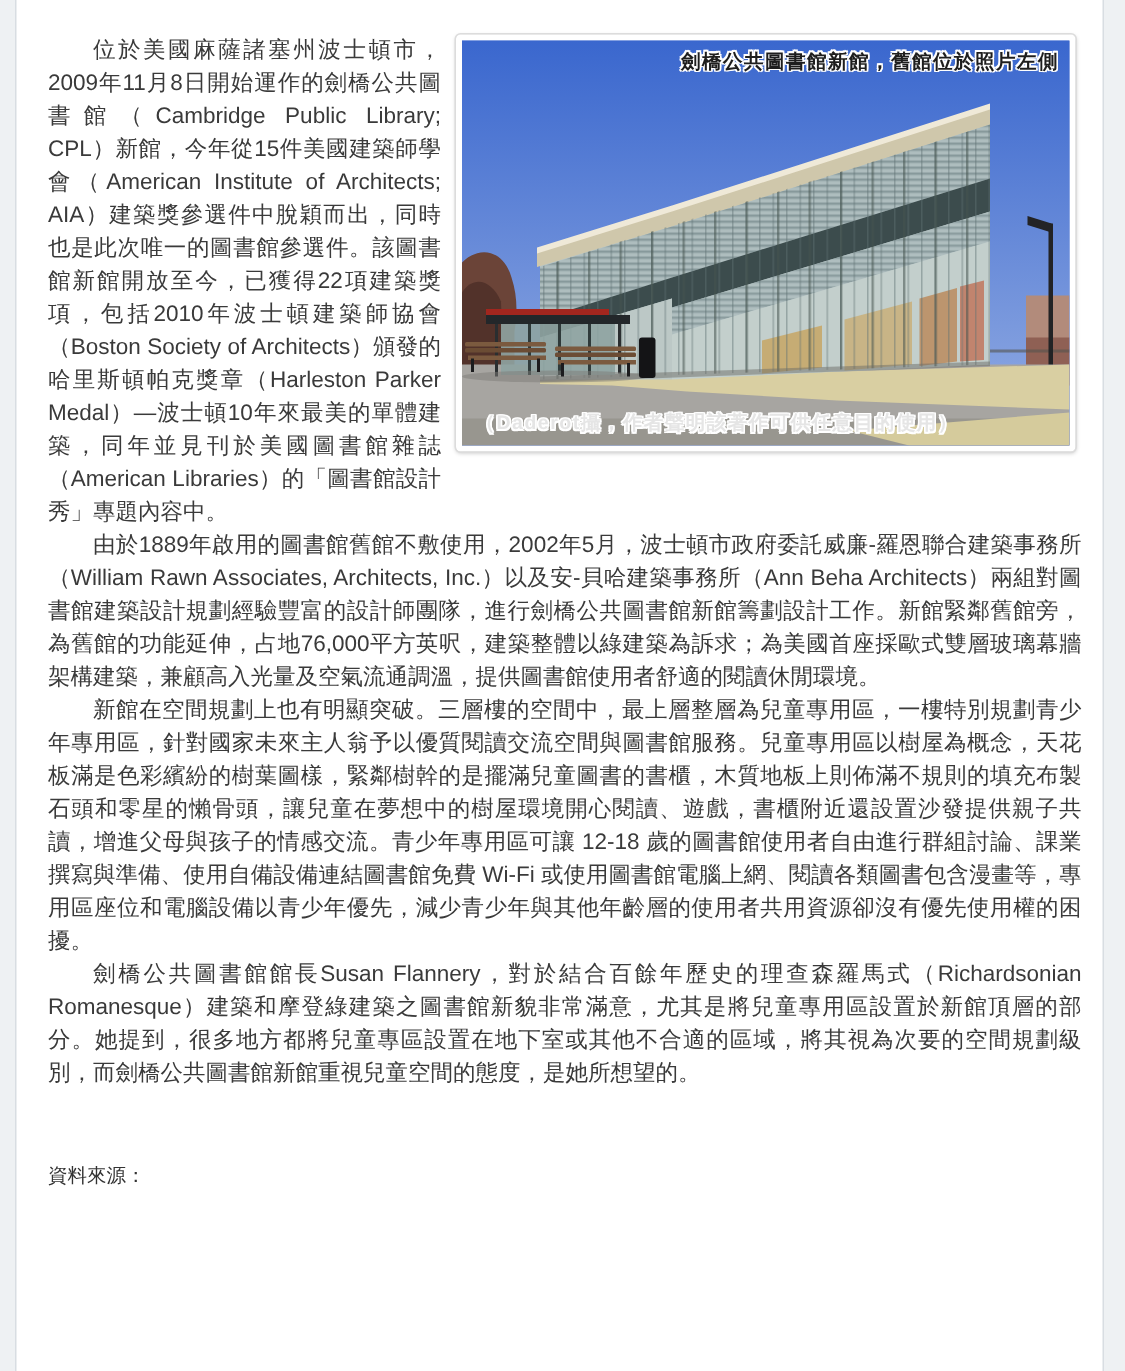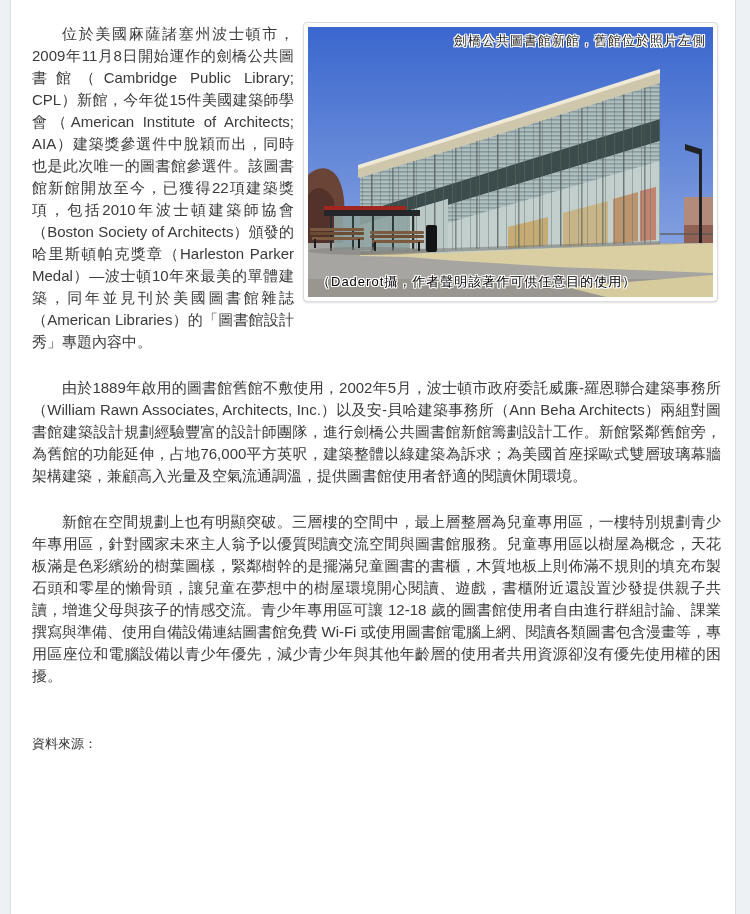--- a/index.html
+++ b/index.html
@@ -20,34 +20,34 @@
   figure.photo{
     float:right;margin:0 4px 10px 10px;padding:0;
     width:405px;height:270px;position:relative;
     border:4px solid #fff;border-radius:3px;
     outline:1px solid #dcdcdc;
     box-shadow:0 1px 3px rgba(0,0,0,.25);
     background:#3a67ce;
   }
   figure.photo svg{display:block;width:405px;height:270px;}
   .cap{
-    position:absolute;font-size:13px;font-weight:normal;color:#1e1e1e;line-height:1;
+    position:absolute;font-size:13px;font-weight:bold;color:#1e1e1e;line-height:1;
     letter-spacing:1px;
     text-shadow:-1px -1px 0 #fff,1px -1px 0 #fff,-1px 1px 0 #fff,1px 1px 0 #fff,
                 0 -1px 0 #fff,0 1px 0 #fff,-1px 0 0 #fff,1px 0 0 #fff;
     white-space:nowrap;
   }
   .cap-top{top:7px;right:7px;}
-  .cap-bottom{left:9px;bottom:9px;color:#000000;}
+  .cap-bottom{left:9px;bottom:9px;color:#e5e5e5;}
   
   .para{
     margin:0;font-size:15px;line-height:22px;color:#3a3a3a;
     text-align:justify;text-indent:2em;
   }
-  .para.mt{margin-top:24px;}
+  .para.mt{}
   .clear{clear:both;}
   
   .sources{margin-top:46px;font-size:13px;line-height:22px;color:#333;}
 </style>
 </head>
 <body>
 
 <div class="card">
   <div class="content">
 
@@ -135,20 +135,21 @@
         <rect x="118" y="198" width="11" height="27" rx="2" fill="#141416"></rect>
       </svg>
       <figcaption class="cap cap-top">劍橋公共圖書館新館，舊館位於照片左側</figcaption>
       <figcaption class="cap cap-bottom">（Daderot攝，作者聲明該著作可供任意目的使用）</figcaption>
     </figure>
 
     <p class="para">位於美國麻薩諸塞州波士頓市，2009年11月8日開始運作的劍橋公共圖書館（Cambridge Public Library; CPL）新館，今年從15件美國建築師學會（American Institute of Architects; AIA）建築獎參選件中脫穎而出，同時也是此次唯一的圖書館參選件。該圖書館新館開放至今，已獲得22項建築獎項，包括2010年波士頓建築師協會（Boston Society of Architects）頒發的哈里斯頓帕克獎章（Harleston Parker Medal）—波士頓10年來最美的單體建築，同年並見刊於美國圖書館雜誌（American Libraries）的「圖書館設計秀」專題內容中。</p>
     <div class="clear"></div>
     <p class="para mt">由於1889年啟用的圖書館舊館不敷使用，2002年5月，波士頓市政府委託威廉-羅恩聯合建築事務所（William Rawn Associates, Architects, Inc.）以及安-貝哈建築事務所（Ann Beha Architects）兩組對圖書館建築設計規劃經驗豐富的設計師團隊，進行劍橋公共圖書館新館籌劃設計工作。新館緊鄰舊館旁，為舊館的功能延伸，占地76,000平方英呎，建築整體以綠建築為訴求；為美國首座採歐式雙層玻璃幕牆架構建築，兼顧高入光量及空氣流通調溫，提供圖書館使用者舒適的閱讀休閒環境。</p>
     <p class="para mt">新館在空間規劃上也有明顯突破。三層樓的空間中，最上層整層為兒童專用區，一樓特別規劃青少年專用區，針對國家未來主人翁予以優質閱讀交流空間與圖書館服務。兒童專用區以樹屋為概念，天花板滿是色彩繽紛的樹葉圖樣，緊鄰樹幹的是擺滿兒童圖書的書櫃，木質地板上則佈滿不規則的填充布製石頭和零星的懶骨頭，讓兒童在夢想中的樹屋環境開心閱讀、遊戲，書櫃附近還設置沙發提供親子共讀，增進父母與孩子的情感交流。青少年專用區可讓 12-18 歲的圖書館使用者自由進行群組討論、課業撰寫與準備、使用自備設備連結圖書館免費 Wi-Fi 或使用圖書館電腦上網、閱讀各類圖書包含漫畫等，專用區座位和電腦設備以青少年優先，減少青少年與其他年齡層的使用者共用資源卻沒有優先使用權的困擾。</p>
+    <p class="para mt">劍橋公共圖書館館長Susan Flannery，對於結合百餘年歷史的理查森羅馬式（Richardsonian Romanesque）建築和摩登綠建築之圖書館新貌非常滿意，尤其是將兒童專用區設置於新館頂層的部分。她提到，很多地方都將兒童專區設置在地下室或其他不合適的區域，將其視為次要的空間規劃級別，而劍橋公共圖書館新館重視兒童空間的態度，是她所想望的。</p>
 
     <div class="sources">
       <div>資料來源：</div>
 
     </div>
 
   </div>
 </div>
 
 </body></html>

